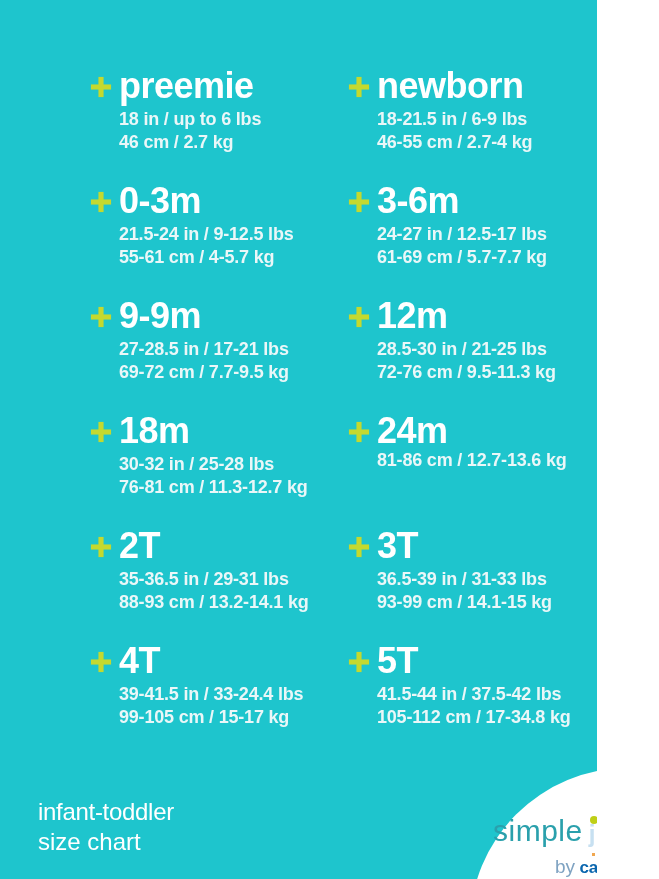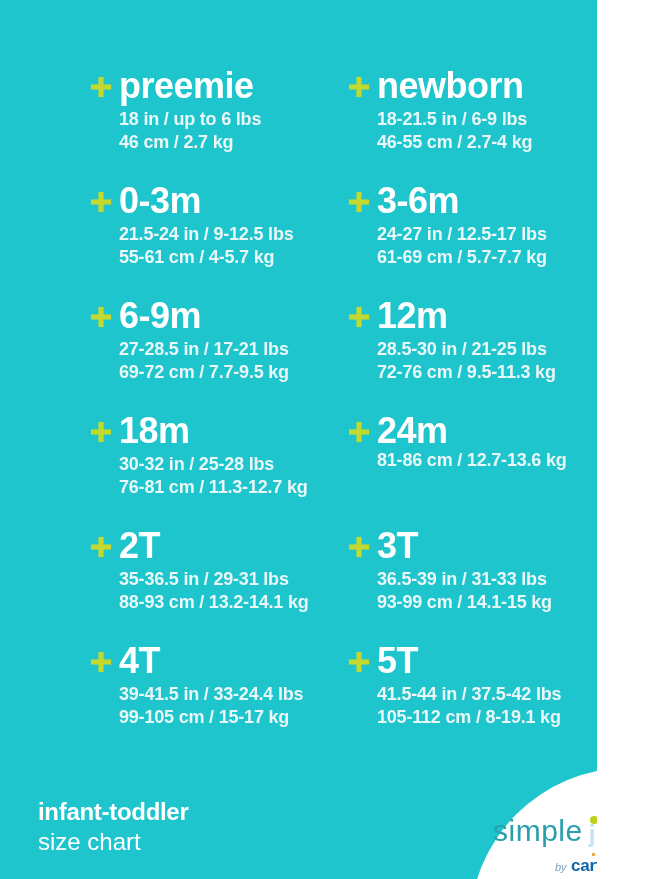--- a/index.html
+++ b/index.html
@@ -55,21 +55,21 @@
   }
   .size-line.first { margin-top: 4px; }
 
   .footer {
     position: absolute;
     left: 38px;
     top: 797px;
     color: var(--text, #FFFFFF);
     line-height: 1.25;
   }
-  .footer-line1 { font-size: 24px; font-weight: bold; letter-spacing: -0.3px; }
+  .footer-line1 { font-size: 24px; font-weight: normal; letter-spacing: -0.3px; }
   .footer-line2 { font-size: 24px; font-weight: normal; }
 
   .logo-circle {
     position: absolute;
     left: 470px;
     top: 768px;
     width: 316px;
     height: 316px;
     border-radius: 50%;
     background: var(--circle, #FFFFFF);
@@ -108,21 +108,21 @@
   .joys-dots-left, .joys-dots-right {
     position: absolute;
     top: 33px;
     height: 0;
     border-bottom: 3px dotted var(--logo-dots, #F0A750);
   }
   .joys-dots-left { left: 3px; width: 26px; }
   .joys-dots-right { right: 1px; width: 28px; }
 
   .logo-line2 { margin-top: 8px; margin-left: 62px; white-space: nowrap; }
-  .logo-by { font-size: 11px; color: var(--logo-by, #7FA3C2); font-style: italic; }
+  .logo-by { font-size: 19px; color: var(--logo-by, #7FA3C2); }
   .logo-brand { font-size: 17px; font-weight: bold; color: var(--logo-brand, #0A66AE); letter-spacing: -0.3px; }
   .logo-tm { font-size: 8px; vertical-align: super; color: var(--logo-brand, #0A66AE); }
 </style>
 </head>
 <body>
 
 <div class="poster">
 
   <div class="size-grid">
 
@@ -183,21 +183,21 @@
     </section>
 
     <section class="size-block">
       <div class="size-head">
         <span class="plus-icon">
             <svg viewBox="0 0 24 24">
               <rect x="9.2" y="1" width="5.6" height="22"></rect>
               <rect x="1" y="9.2" width="22" height="5.6"></rect>
             </svg>
           </span>
-        <h2 class="size-label">6-9m</h2>
+        <h2 class="size-label">9-9m</h2>
       </div>
       <p class="size-line first">27-28.5 in / 17-21 lbs</p>
       <p class="size-line">69-72 cm / 7.7-9.5 kg</p>
     </section>
 
     <section class="size-block">
       <div class="size-head">
         <span class="plus-icon">
             <svg viewBox="0 0 24 24">
               <rect x="9.2" y="1" width="5.6" height="22"></rect>
@@ -283,21 +283,21 @@
       <div class="size-head">
         <span class="plus-icon">
             <svg viewBox="0 0 24 24">
               <rect x="9.2" y="1" width="5.6" height="22"></rect>
               <rect x="1" y="9.2" width="22" height="5.6"></rect>
             </svg>
           </span>
         <h2 class="size-label">5T</h2>
       </div>
       <p class="size-line first">41.5-44 in / 37.5-42 lbs</p>
-      <p class="size-line">105-112 cm / 8-19.1 kg</p>
+      <p class="size-line">105-112 cm / 17-34.8 kg</p>
     </section>
 
   </div>
 
   <div class="footer">
     <div class="footer-line1">infant-toddler</div>
     <div class="footer-line2">size chart</div>
   </div>
 
   <div class="logo-circle"></div>

